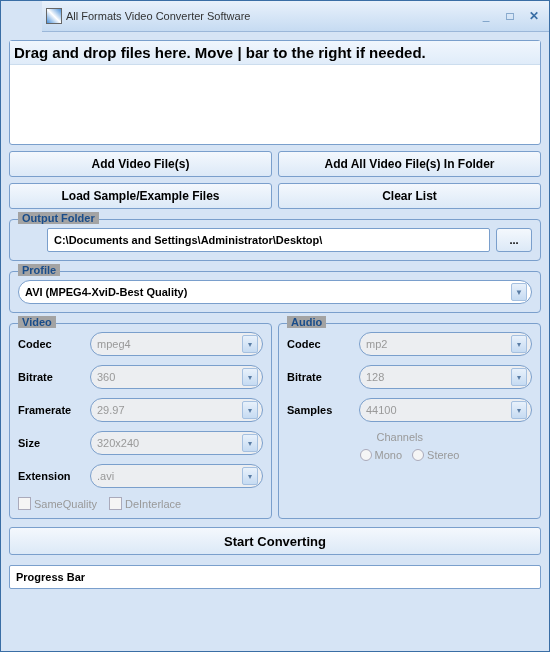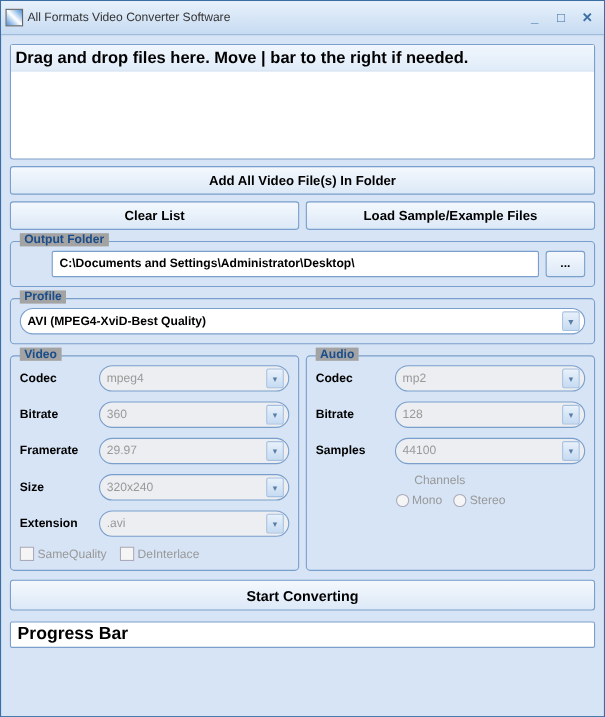--- a/index.html
+++ b/index.html
@@ -1,18 +1,18 @@
 <!DOCTYPE html>
 <html><head>
 <meta charset="utf-8">
 <style>
 * { box-sizing: border-box; margin: 0; padding: 0; font-family: Tahoma, Arial, sans-serif; font-size: 11px; }
 body { background: #d6e4f5; width: 550px; height: 652px; overflow: hidden; }
 .window { border: 1px solid #3a6ea5; background: #d6e4f5; height: 100%; display: flex; flex-direction: column; }
-.titlebar { height: 26px; background: linear-gradient(#e8f1fb, #c6dbf2); display: flex; align-items: center; padding: 15px 4px; border-bottom: 1px solid #9bb7d9; }
+.titlebar { height: 26px; background: linear-gradient(#e8f1fb, #c6dbf2); display: flex; align-items: center; padding: 15px 4px; border-bottom: 1px solid #9bb7d9; margin-left: 41px; }
 .titlebar-icon { width: 16px; height: 16px; background: linear-gradient(45deg,#4a90d9,#fff,#4a90d9); border: 1px solid #666; margin-right: 4px; }
 .titlebar-text { flex: 1; color: #333; font-size: 11px; }
 .winbtn { width: 22px; height: 18px; margin-left: 2px; display: flex; align-items: center; justify-content: center; color: #3a6ea5; cursor: pointer; font-size: 12px; font-weight: bold; }
 .content { flex: 1; padding: 8px; display: flex; flex-direction: column; gap: 6px; }
 .dropzone { border: 1px solid #7a9fcc; background: #fff; height: 105px; border-radius: 3px; padding: 4px 6px; }
 .dropzone-header { background: linear-gradient(#f0f6fd,#e0ecf9); padding: 3px 4px; font-weight: bold; font-size: 15px; margin: -4px -6px 0 -6px; border-bottom: 1px solid #cde; }
 .btnrow { display: flex; gap: 6px; }
 .btn { flex: 1; height: 26px; background: linear-gradient(#f4f8fd,#dce9f7); border: 1px solid #7a9fcc; border-radius: 3px; display: flex; align-items: center; justify-content: center; font-weight: bold; font-size: 12px; cursor: pointer; }
 .fieldset { border: 1px solid #7a9fcc; border-radius: 4px; padding: 8px; position: relative; margin-top: 4px; }
 .legend { position: absolute; top: -8px; left: 8px; background: #a3a3a3; padding: 0 4px; color: #1a4d8a; font-weight: bold; font-size: 11px; }
@@ -31,46 +31,47 @@
 .form-label { width: 66px; font-weight: bold; font-size: 11px; }
 .form-label.disabled { color: #999; font-weight: normal; }
 .form-combo { flex: 1; }
 .checks { display: flex; gap: 12px; margin-top: 6px; }
 .check { display: flex; align-items: center; gap: 3px; color: #999; }
 .checkbox { width: 13px; height: 13px; border: 1px solid #aab; background: #f5f5f5; }
 .radio-row { display: flex; gap: 10px; }
 .radio-item { display: flex; align-items: center; gap: 3px; color: #999; }
 .radio { width: 12px; height: 12px; border: 1px solid #aab; border-radius: 50%; background: #f5f5f5; }
 .bigbtn { height: 28px; background: linear-gradient(#f4f8fd,#dce9f7); border: 1px solid #7a9fcc; border-radius: 3px; display: flex; align-items: center; justify-content: center; font-weight: bold; font-size: 13px; cursor: pointer; margin-top: 2px; }
-.progress { height: 24px; border: 1px solid #7a9fcc; background: #fff; padding: 0 6px; display: flex; align-items: center; font-weight: bold; font-size: 16px; border-radius: 2px; margin-top: 4px; }
+.progress { height: 24px; border: 1px solid #7a9fcc; background: #fff; padding: 0 6px; display: flex; align-items: center; font-weight: bold; font-size: 11px; border-radius: 2px; margin-top: 4px; }
 </style>
 </head>
 <body>
 
 <div class="window">
   <div class="titlebar">
     <div class="titlebar-icon"></div>
     <div class="titlebar-text">All Formats Video Converter Software</div>
     <div class="winbtn">_</div>
     <div class="winbtn">□</div>
     <div class="winbtn">✕</div>
   </div>
 
   <div class="content">
 
     <div class="dropzone">
       <div class="dropzone-header">Drag and drop files here. Move | bar to the right if needed.</div>
     </div>
 
     <div class="btnrow">
+      <div class="btn">Add Video File(s)</div>
       <div class="btn">Add All Video File(s) In Folder</div>
     </div>
     <div class="btnrow">
+      <div class="btn">Load Sample/Example Files</div>
       <div class="btn">Clear List</div>
-      <div class="btn">Load Sample/Example Files</div>
     </div>
 
     <div class="fieldset">
       <div class="legend">Output Folder</div>
       <div class="output-row">
         <input class="textinput" value="C:\Documents and Settings\Administrator\Desktop\" style="">
         <div class="browsebtn">...</div>
       </div>
     </div>
 

